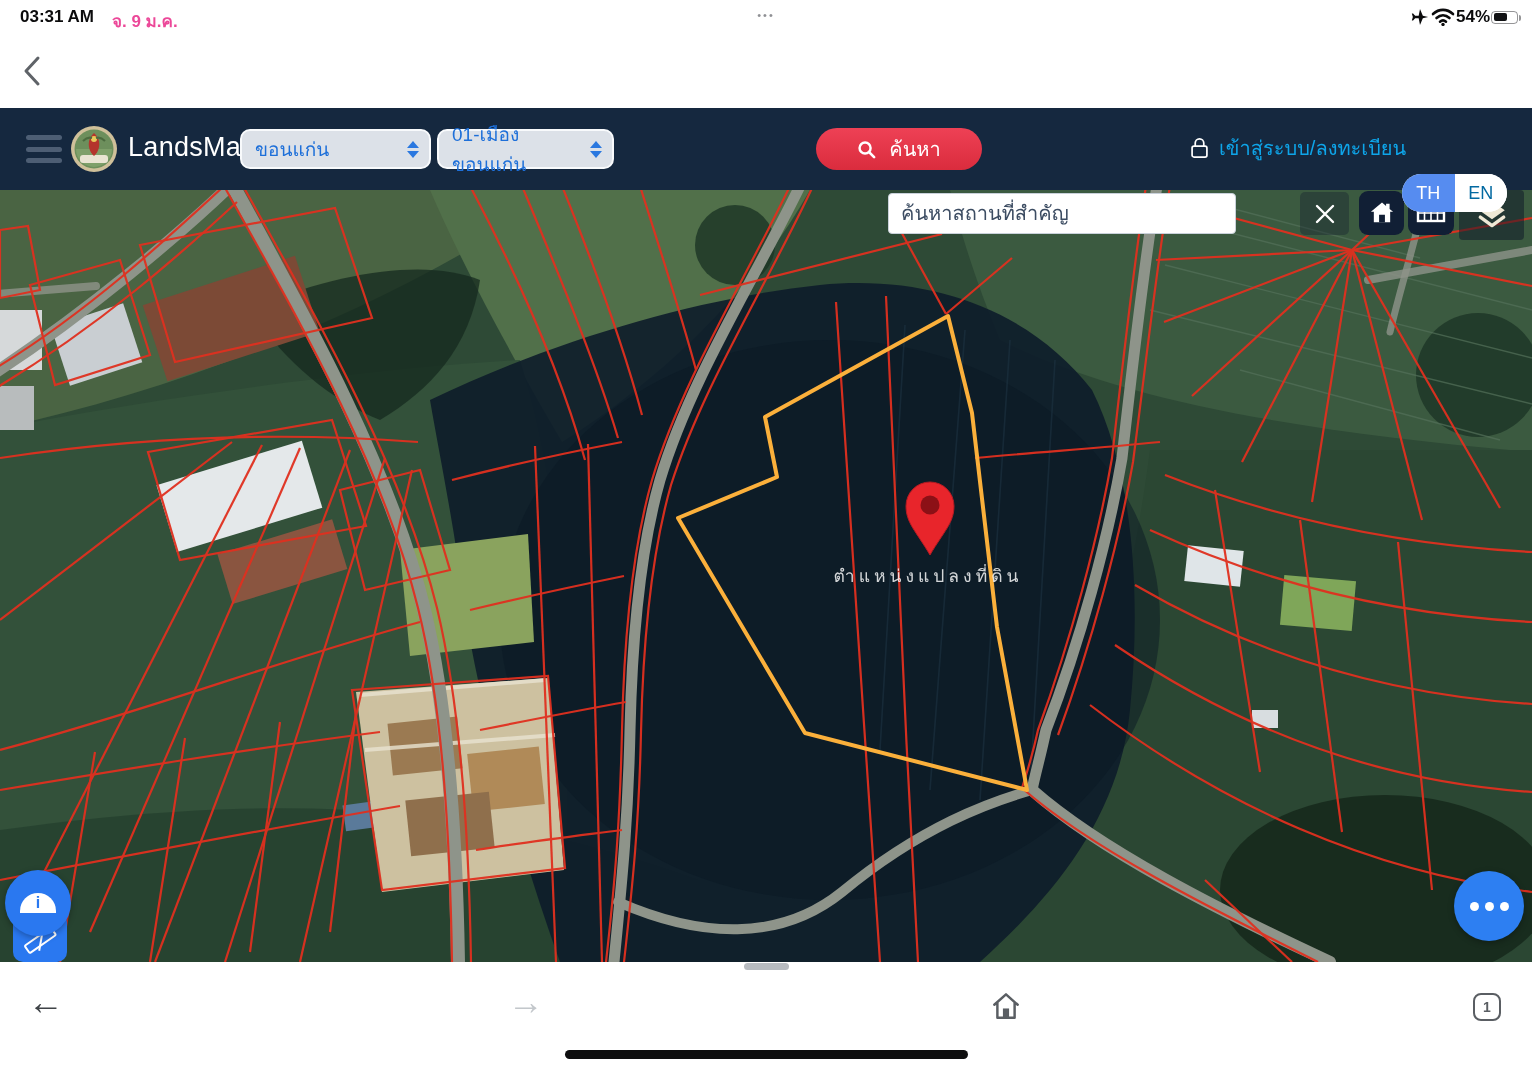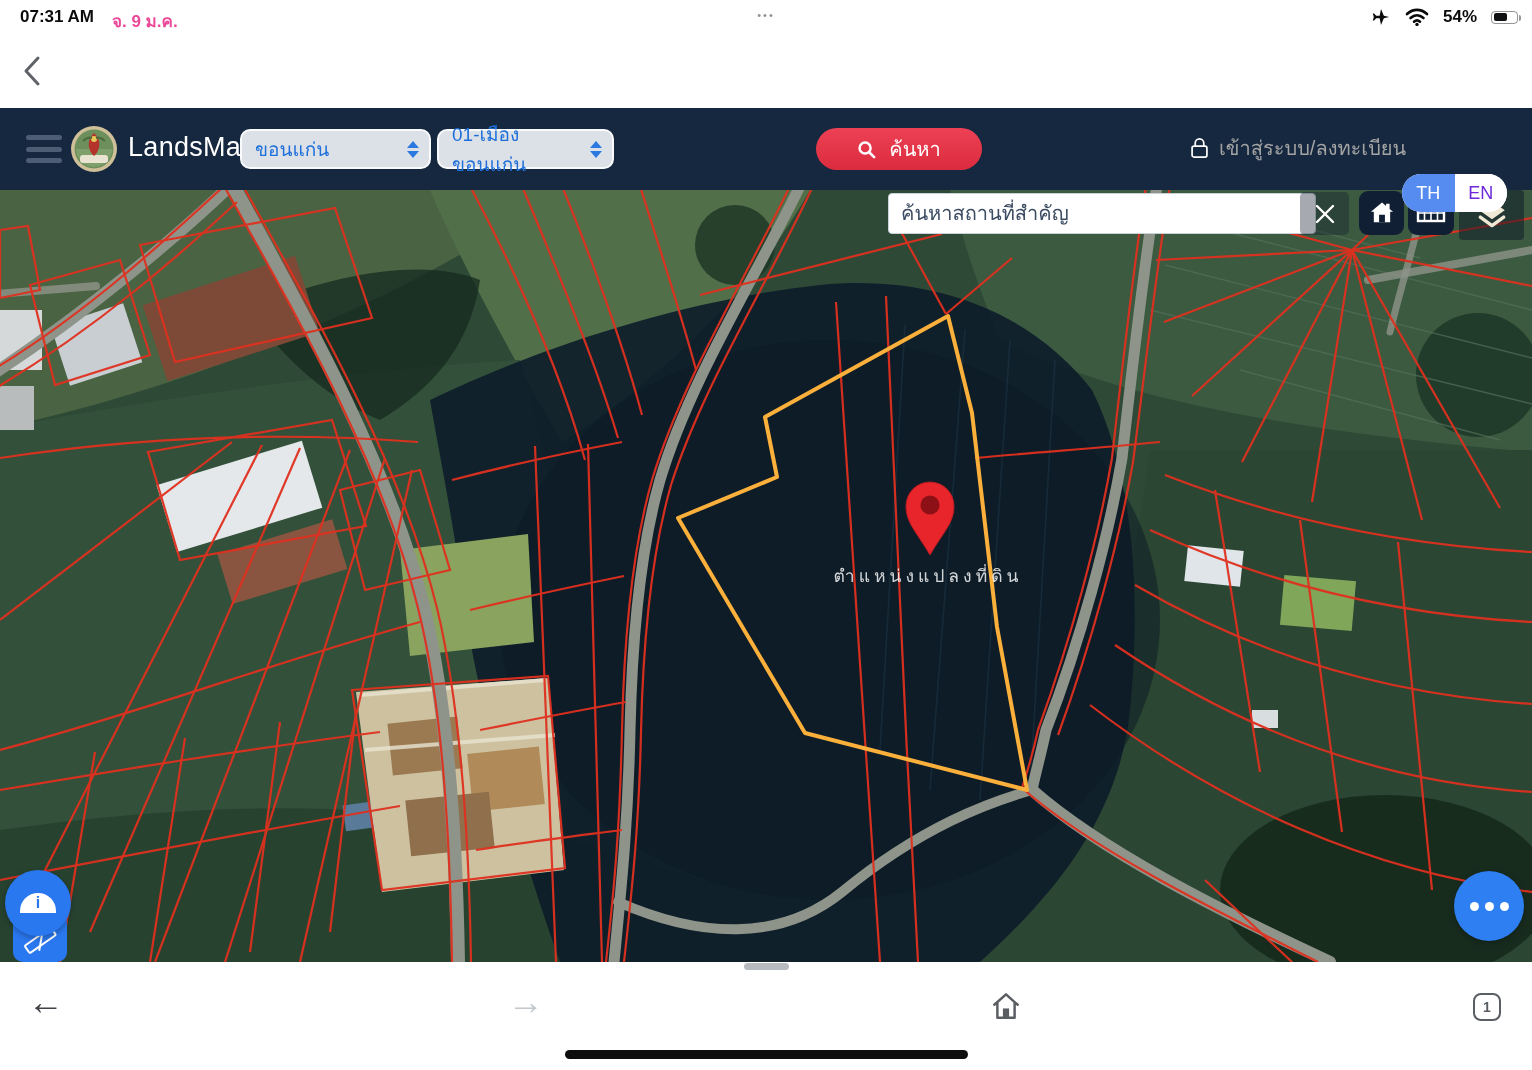--- a/index.html
+++ b/index.html
@@ -4,21 +4,21 @@
 <style>
   * { margin:0; padding:0; box-sizing:border-box; }
   html,body { width:1532px; height:1070px; overflow:hidden;
     font-family:"Liberation Sans","DejaVu Sans",sans-serif; background:#fff; }
 
   
   .status-bar { position:absolute; top:0; left:0; width:1532px; height:34px; background:#fff; z-index:50; }
   .sb-time { position:absolute; left:20px; top:7px; font-size:17px; font-weight:700; color:#0b0b0c; }
   .sb-date { position:absolute; left:112px; top:7px; font-size:17px; font-weight:600; color:#ec4899; }
   .sb-dots { position:absolute; left:0; right:0; top:9px; text-align:center; font-size:11px; letter-spacing:2px; color:#8f9094; }
-  .sb-right { position:absolute; right:14px; top:4px; height:26px; display:flex; align-items:center; gap:14px; }
+  .sb-right { position:absolute; right:14px; top:4px; height:26px; display:flex; align-items:center; gap:1px; }
   .sb-pct { font-size:17px; font-weight:600; color:#0b0b0c; }
   .battery { position:relative; width:27px; height:13px; border:1.5px solid rgba(20,20,25,.45); border-radius:4px; }
   .battery .fill { position:absolute; left:1.5px; top:1.5px; bottom:1.5px; width:54%; background:#101113; border-radius:2px; }
   .battery .tip { position:absolute; right:-4px; top:3.5px; width:2.5px; height:6px; background:rgba(20,20,25,.45); border-radius:0 2px 2px 0; }
 
   
   .browser-bar { position:absolute; top:34px; left:0; width:1532px; height:74px; background:#fff; z-index:49; }
   .bb-back { position:absolute; left:14px; top:15px; width:36px; height:44px; display:flex; align-items:center; justify-content:center; color:#5f6368; }
   .url-pill { position:absolute; left:57px; top:10px; width:1450px; height:52px; background:#fff; border:1px solid #ececee;
     border-radius:26px; box-shadow:0 1px 5px rgba(60,64,67,.13); }
@@ -38,31 +38,31 @@
   .sel-province { left:240px; width:191px; }
   .sel-district { left:437px; width:177px; }
   .updown { display:flex; flex-direction:column; gap:3px; align-items:center; }
   .updown i { display:block; width:0; height:0; border-left:6px solid transparent; border-right:6px solid transparent; }
   .updown .up { border-bottom:7px solid #2a78e0; }
   .updown .dn { border-top:7px solid #2a78e0; }
   .hdr-input { position:absolute; left:620px; top:19px; width:191px; height:44px; background:#fff; border:1px solid #d8dce2;
     border-radius:8px; font-size:21px; color:#5f6670; padding:0 14px; font-family:inherit; }
   .hdr-search-btn { position:absolute; left:816px; top:20px; width:166px; height:42px; border:none; border-radius:21px;
     background:linear-gradient(#ee4155,#da2c3d); color:#fff; font-size:20px; display:flex; align-items:center; justify-content:center; gap:13px; cursor:pointer; font-family:inherit; }
-  .hdr-login { position:absolute; left:1190px; top:24px; display:flex; align-items:center; gap:10px; color:#a3a3a3; cursor:pointer; }
+  .hdr-login { position:absolute; left:1190px; top:24px; display:flex; align-items:center; gap:10px; color:#0ea5e9; cursor:pointer; }
   .hdr-login .txt { font-size:20px; }
   .lang-toggle { position:absolute; left:1402px; top:22px; width:105px; height:38px; border-radius:19px; overflow:hidden; display:flex; background:#fff;margin-top:44px; }
   .lang-btn { flex:1; display:flex; align-items:center; justify-content:center; font-size:18px; cursor:pointer; }
   .lang-th { background:#568cf0; color:#fff; }
-  .lang-en { background:#fff; color:#6d28d9; }
+  .lang-en { background:#fff; color:#0369a1; }
 
   
   .map { position:absolute; top:190px; left:0; width:1532px; height:772px; background:#23402e; overflow:hidden; }
   .map svg.canvas { position:absolute; left:0; top:0; }
-  .map-search { position:absolute; left:888px; top:3px; width:428px; height:41px; background:#fff; border:1px solid #c9d1da;
+  .map-search { position:absolute; left:888px; top:3px; width:348px; height:41px; background:#fff; border:1px solid #c9d1da;
     border-radius:4px; font-size:20px; padding:0 12px; color:#36465c; font-family:inherit; z-index:5; }
   .map-search::placeholder { color:#3c4c62; opacity:1; }
   .ov-btn { position:absolute; z-index:5; display:flex; align-items:center; justify-content:center; cursor:pointer; }
   .btn-x { left:1300px; top:2px; width:49px; height:43px; background:rgba(22,32,48,.38); border-radius:5px; }
   .btn-home { left:1359px; top:1px; width:45px; height:44px; background:#111f35; border-radius:9px; }
   .btn-grid { left:1408px; top:1px; width:46px; height:44px; background:#111f35; border-radius:9px; }
   .btn-layers { left:1459px; top:0; width:65px; height:50px; background:rgba(13,23,40,.52); border-radius:4px; }
   .fab { position:absolute; z-index:6; display:flex; align-items:center; justify-content:center; cursor:pointer; }
   .fab-measure-sq { left:13px; top:722px; width:54px; height:50px; background:#2a78f0; border-radius:10px; align-items:flex-end; padding-bottom:2px; }
   .fab-info { left:5px; top:680px; width:66px; height:66px; background:#2a78f0; border-radius:50%; box-shadow:0 2px 6px rgba(0,0,0,.3); }
@@ -79,21 +79,21 @@
   .g-fwd { left:508px; color:#c3c7cb; }
   .g-home { left:990px; top:28px; position:absolute; color:#5a5e63; }
   .tab-box { position:absolute; left:1473px; top:31px; width:28px; height:28px; border:2.5px solid #5a5e63; border-radius:8px;
     display:flex; align-items:center; justify-content:center; font-size:14px; font-weight:700; color:#5a5e63; }
   .home-indicator { position:absolute; left:565px; top:88px; width:403px; height:9px; border-radius:5px; background:#0e0e0f; }
 </style>
 </head>
 <body>
 
 <div class="status-bar">
-  <span class="sb-time">07:31 AM</span>
+  <span class="sb-time">03:31 AM</span>
   <span class="sb-date">จ. 9 ม.ค.</span>
   <span class="sb-dots">•••</span>
   <div class="sb-right">
     <svg width="20" height="20" viewBox="0 0 24 24" style="transform:rotate(90deg)">
       <path d="M12 2.2 L13.6 8.6 L21.5 12 L13.6 13.6 L13.6 17.8 L16.2 20.3 L16.2 21.8 L12 20.6 L7.8 21.8 L7.8 20.3 L10.4 17.8 L10.4 13.6 L2.5 12 L10.4 8.6 Z" fill="#0b0b0c"></path>
     </svg>
     <svg width="24" height="18" viewBox="0 0 24 18">
       <path d="M2 6 C8 0.5 16 0.5 22 6" stroke="#0b0b0c" stroke-width="2.6" fill="none" stroke-linecap="round"></path>
       <path d="M5.5 10 C9.5 6.4 14.5 6.4 18.5 10" stroke="#0b0b0c" stroke-width="2.6" fill="none" stroke-linecap="round"></path>
       <path d="M9 13.7 C10.8 12.1 13.2 12.1 15 13.7" stroke="#0b0b0c" stroke-width="2.6" fill="none" stroke-linecap="round"></path>

